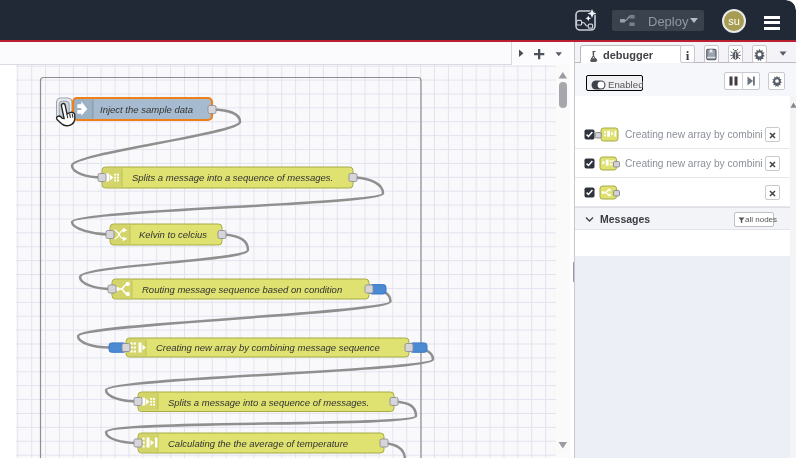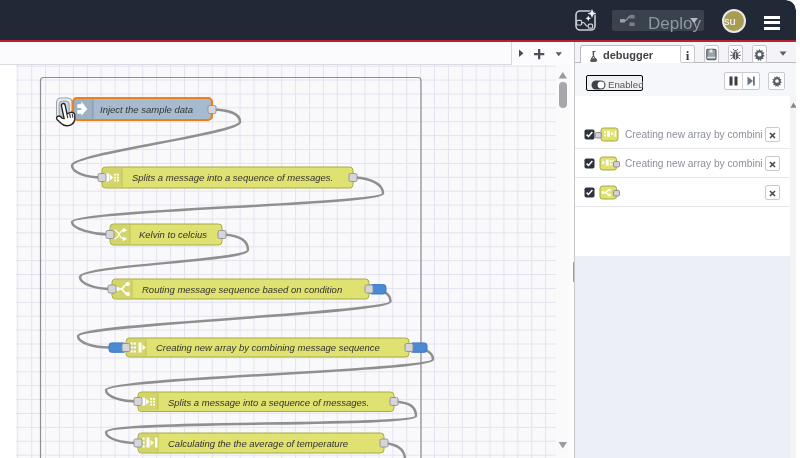--- a/index.html
+++ b/index.html
@@ -3,24 +3,24 @@
 <meta charset="utf-8">
 <style>
 * { margin:0; padding:0; box-sizing:border-box; }
 html,body { width:800px; height:458px; background:#fff; font-family:"Liberation Sans",sans-serif; overflow:hidden; }
 #app { position:absolute; left:0; top:0; width:796px; height:458px; background:#fff; border-top-right-radius:10px; overflow:hidden; }
 #header { position:absolute; left:0; top:0; width:796px; height:40.3px; background:#212937; border-top-right-radius:10px; }
 #redline { position:absolute; left:0; top:40.3px; width:796px; height:2.2px; background:#bb2030; }
 
 #aiicon { position:absolute; left:574px; top:9px; }
 #deploy { position:absolute; left:612px; top:10px; width:92px; height:21px; background:#3a424e; border-radius:2px; }
-#deploy .dtext { position:absolute; left:36px; top:4px; font-size:17px; color:#8e98a4; }
+#deploy .dtext { position:absolute; left:36px; top:4px; font-size:13px; color:#8e98a4; }
 #deploy svg.dicon { position:absolute; left:7px; top:3px; }
 #deploy .caret { position:absolute; right:6px; top:8px; width:0; height:0; border-left:4.5px solid transparent; border-right:4.5px solid transparent; border-top:5px solid #b6bcc4; }
-#avatar { position:absolute; left:722px; top:9px; width:24px; height:24px; border-radius:50%; background:#a69d52; border:2px solid #e8e8e6; color:#fff; font-size:11px; text-align:left; line-height:20px; }
+#avatar { position:absolute; left:722px; top:9px; width:24px; height:24px; border-radius:50%; background:#a69d52; border:2px solid #e8e8e6; color:#fff; font-size:11px; text-align:center; line-height:20px; }
 .hbar { position:absolute; left:764px; width:16px; height:3px; background:#fff; }
 
 #tabbar { position:absolute; left:0; top:42px; width:578px; height:23px; background:#fbfbfd; border-bottom:1px solid #dadae2; }
 #tabbtns { position:absolute; left:511px; top:42px; width:65px; height:23px; background:#fcfcfe; border-left:1px solid #d8d8e0; border-right:1px solid #d8d8e0; }
 #canvas { position:absolute; left:0; top:65px; width:556px; height:393px;
   background-color:#f9f9fb;
   background-image:linear-gradient(to right,#e3e3ef 1px,transparent 1px),linear-gradient(to bottom,#e3e3ef 1px,transparent 1px);
   background-size:13.9px 13.9px; background-position:1.3px 0.7px;margin-left:16px; }
 #cansb { position:absolute; left:556px; top:65px; width:14px; height:393px; background:#fafafa; }
 #cansb .thumb { position:absolute; left:2.5px; top:17px; width:8px; height:26px; background:#a6a6ac; border-radius:4px; }
@@ -368,20 +368,32 @@
         <rect x="8.5" y="7.3" width="2.4" height="2.4"></rect>
         <rect x="15.2" y="4.8" width="2.4" height="2.4"></rect>
         <rect x="15.2" y="9.8" width="2.4" height="2.4"></rect>
       </g>
       <rect x="20.5" y="6.5" width="6" height="5.5" rx="1.2" fill="#d2d2d6" stroke="#8b8b90" stroke-width="1"></rect>
     </svg>
     <div class="xbtn"><svg width="7" height="7" viewBox="0 0 7 7" style="margin:3px">
             <path d="M1 1 L6 6 M6 1 L1 6" stroke="#444" stroke-width="1.5"></path>
           </svg></div>
   </div>
+  <div class="sechead" style="top:165px">
+    <svg width="9" height="7" viewBox="0 0 9 7" style="position:absolute;left:10px;top:8px">
+          <path d="M1 1.5 L4.5 5 L8 1.5" fill="none" stroke="#45454c" stroke-width="1.4"></path>
+        </svg>
+    <div class="stitle">Messages</div>
+    <div style="position:absolute;left:159px;top:3.5px;width:40px;height:15px;background:#fff;border:1px solid #bfbfc5;border-radius:2px;font-size:8.5px;color:#555;white-space:nowrap;">
+      <svg width="7" height="7" viewBox="0 0 7 7" style="position:absolute;left:3px;top:4px">
+            <path d="M0.5 0.5 h6 l-2.3 2.8 v3 l-1.4 -0.9 v-2.1 Z" fill="#555"></path>
+          </svg>
+      <span style="position:absolute;left:10px;top:2.5px;font-size:8px">all nodes</span>
+    </div>
+  </div>
   <div id="msgarea1"></div>
   <div id="msgarea2"></div>
   <div id="sbscroll">
     <svg width="7" height="12" viewBox="0 0 7 12">
           <path d="M0.4 9.8 L3.5 4.5 L6.6 9.8 Z" fill="#85858b"></path>
         </svg>
   </div>
 </div>
 </div>
 <div id="rightstrip"></div>

